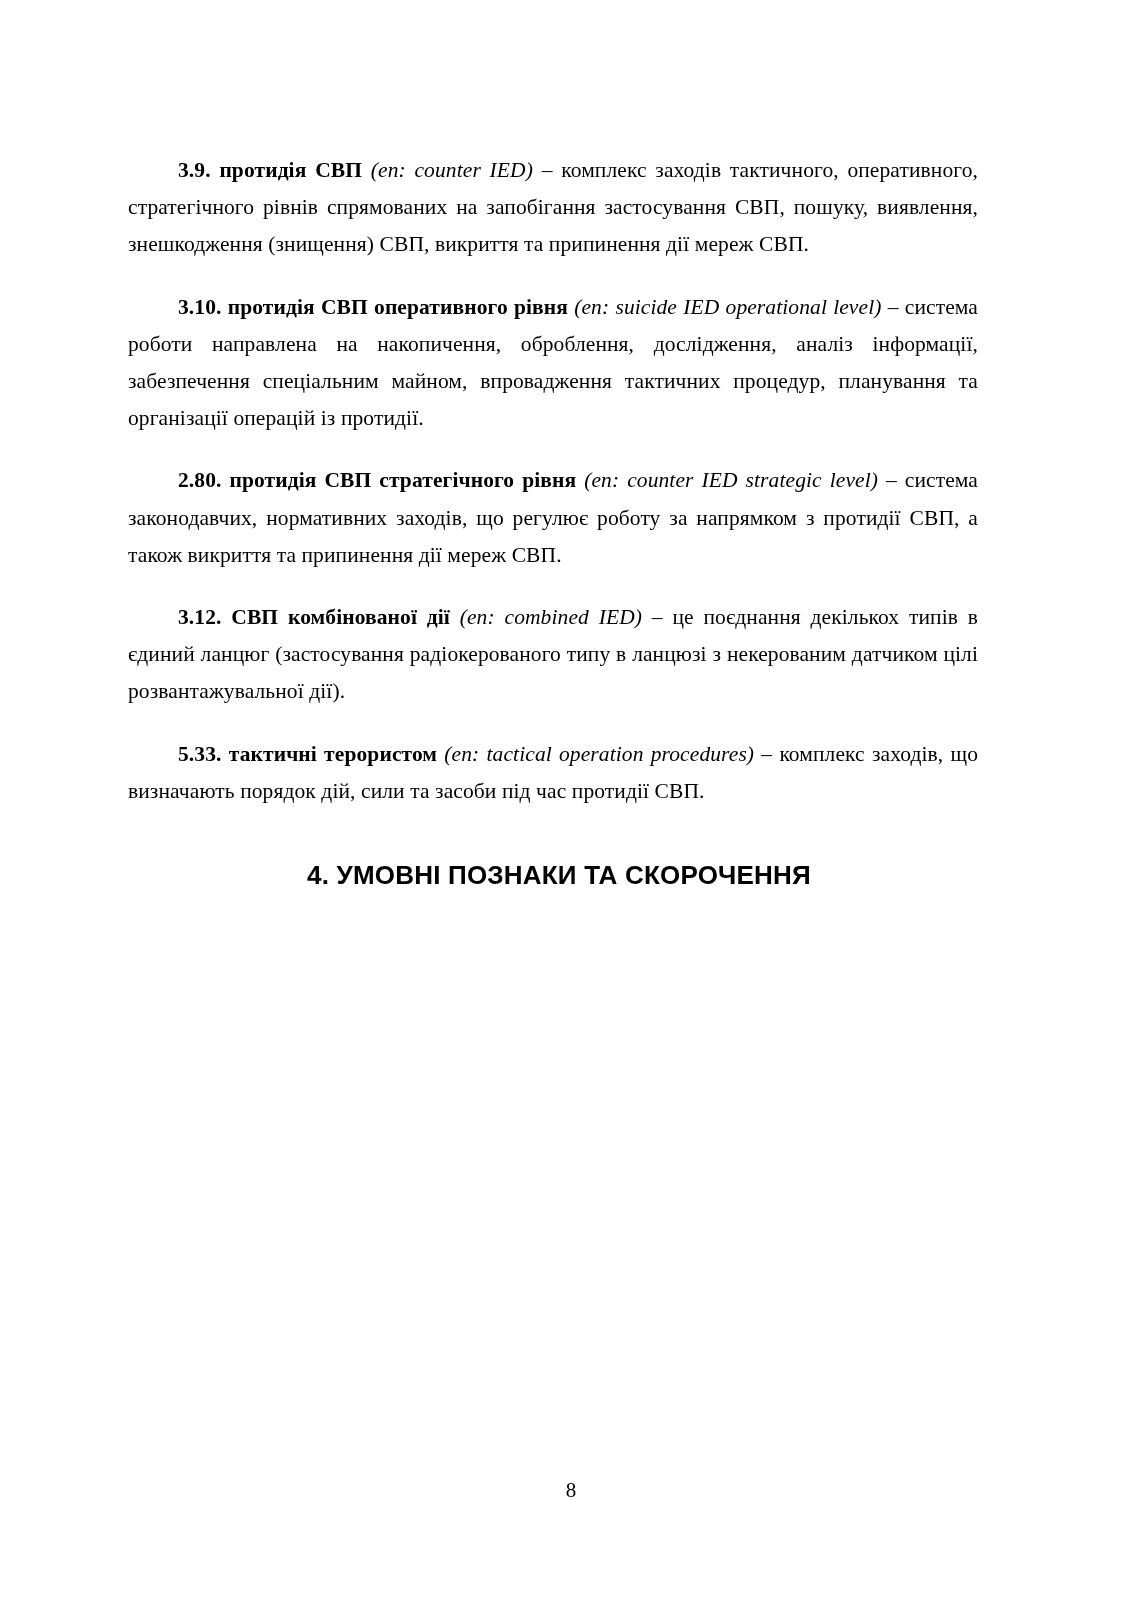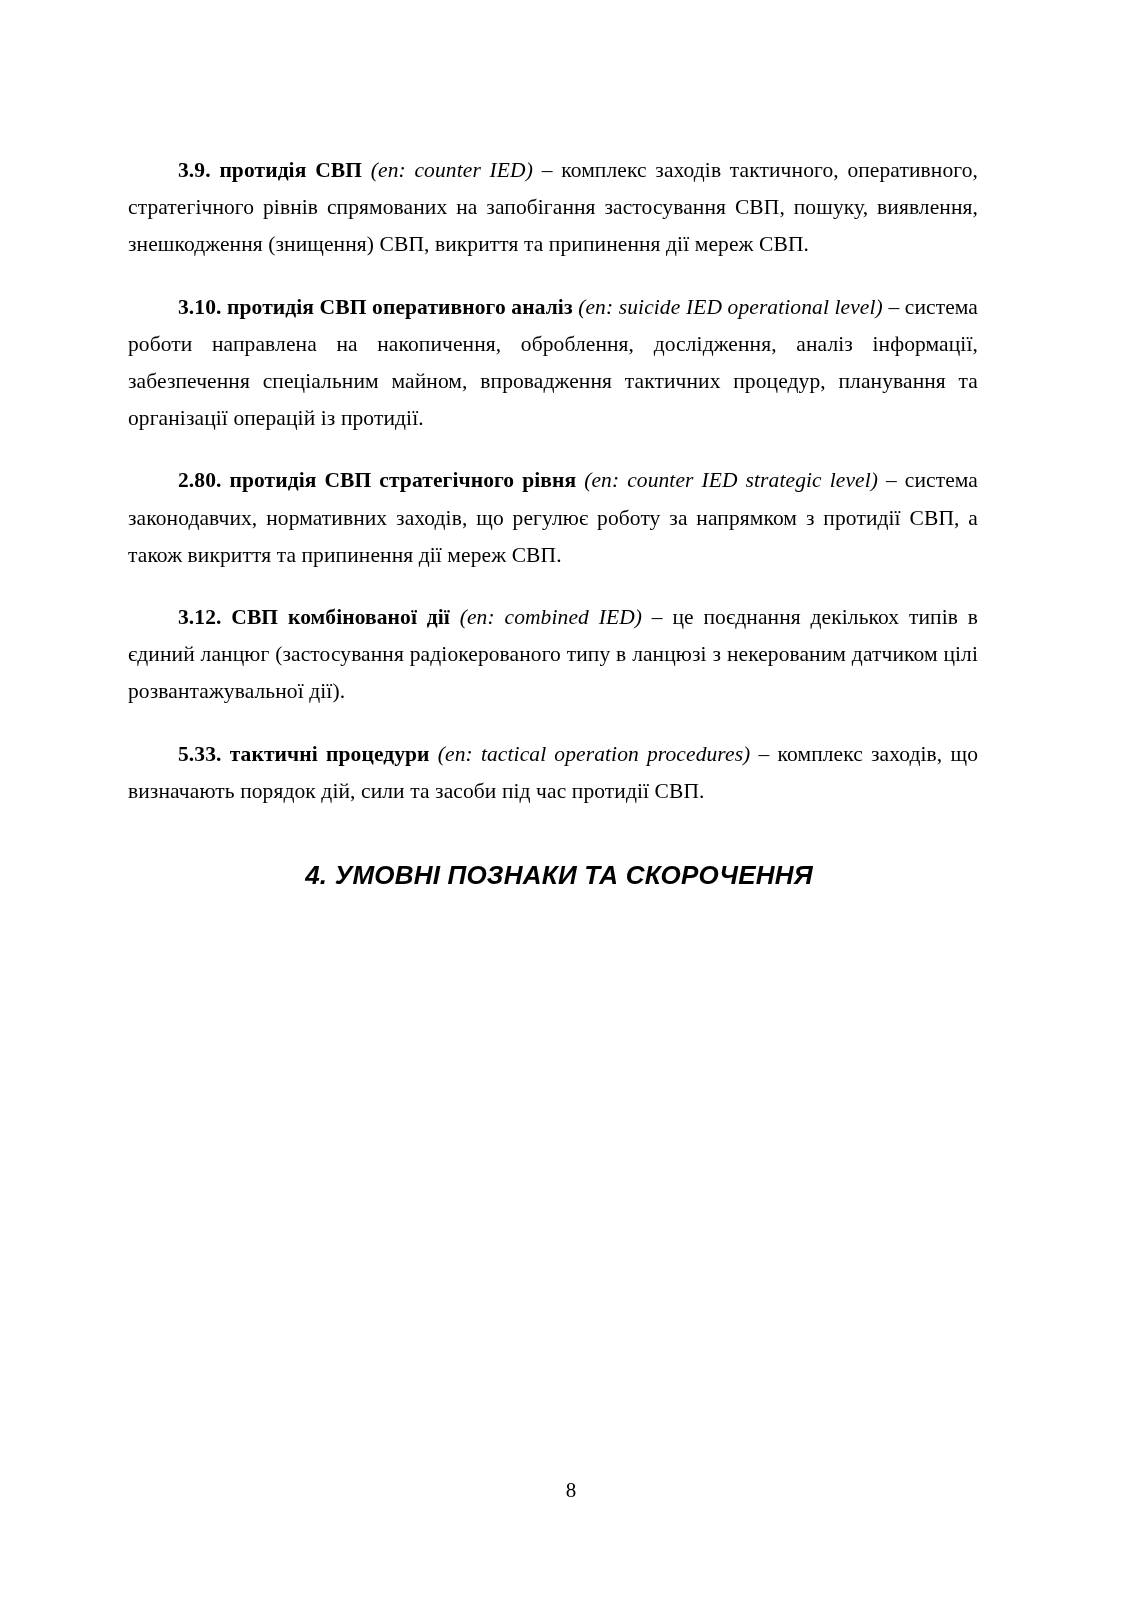--- a/index.html
+++ b/index.html
@@ -46,21 +46,20 @@
   }
   h2.section-heading {
     font-family: "Liberation Sans", "DejaVu Sans", sans-serif;
     font-size: 26px;
     font-weight: bold;
     text-align: center;
     margin: 48px 0 0 0;
     letter-spacing: 0.2px;
     line-height: 34px;
     text-indent: 0;
-    font-style: italic;
   }
   p.after-heading {
     margin-top: 28px;
   }
   .page-number {
     position: absolute;
     left: 0;
     right: 0;
     top: 1478px;
     text-align: center;
@@ -78,21 +77,21 @@
 
     <p class="para">
       <span class="num">3.9.</span>
       <span class="term">протидія СВП</span>
       <span class="en">(en: counter IED)</span>
       <span class="body">– комплекс заходів тактичного, оперативного, стратегічного рівнів спрямованих на запобігання застосування СВП, пошуку, виявлення, знешкодження (знищення) СВП, викриття та припинення дії мереж СВП.</span>
     </p>
 
     <p class="para">
       <span class="num">3.10.</span>
-      <span class="term">протидія СВП оперативного аналіз</span>
+      <span class="term">протидія СВП оперативного рівня</span>
       <span class="en">(en: suicide IED operational level)</span>
       <span class="body">– система роботи направлена на накопичення, оброблення, дослідження, аналіз інформації, забезпечення спеціальним майном, впровадження тактичних процедур, планування та організації операцій із протидії.</span>
     </p>
 
     <p class="para">
       <span class="num">2.80.</span>
       <span class="term">протидія СВП стратегічного рівня</span>
       <span class="en">(en: counter IED strategic level)</span>
       <span class="body">– система законодавчих, нормативних заходів, що регулює роботу за напрямком з протидії СВП, а також викриття та припинення дії мереж СВП.</span>
     </p>
@@ -100,21 +99,21 @@
     <p class="para">
       <span class="num">3.12.</span>
       <span class="term">СВП комбінованої дії</span>
       <span class="en">(en: combined IED)</span>
       <span class="body">– це поєднання декількох типів в єдиний ланцюг (застосування радіокерованого типу в ланцюзі з некерованим датчиком цілі розвантажувальної дії).</span>
     </p>
 
 
     <p class="para">
       <span class="num">5.33.</span>
-      <span class="term">тактичні процедури</span>
+      <span class="term">тактичні терористом</span>
       <span class="en">(en: tactical operation procedures)</span>
       <span class="body">– комплекс заходів, що визначають порядок дій, сили та засоби під час протидії СВП.</span>
     </p>
 
     <h2 class="section-heading">4. УМОВНІ ПОЗНАКИ ТА СКОРОЧЕННЯ</h2>
 
 
   </div>
 
   <div class="page-number">8</div>

